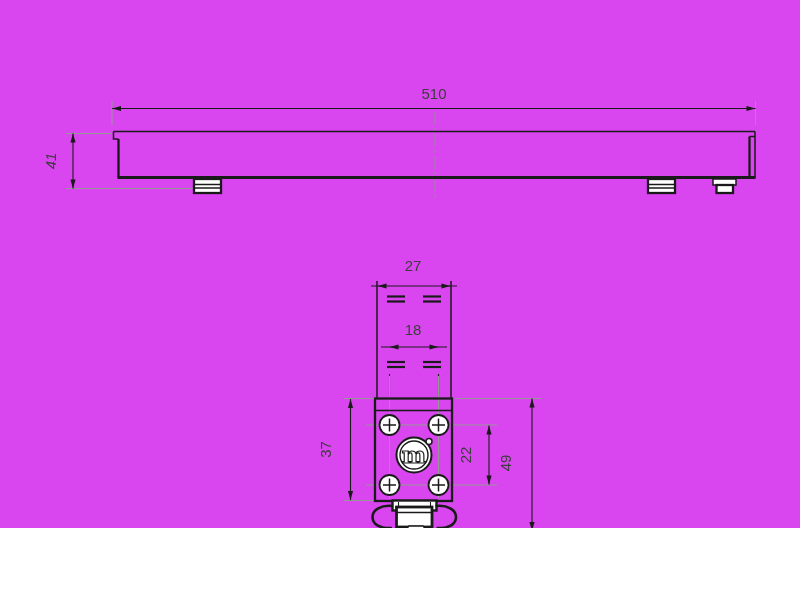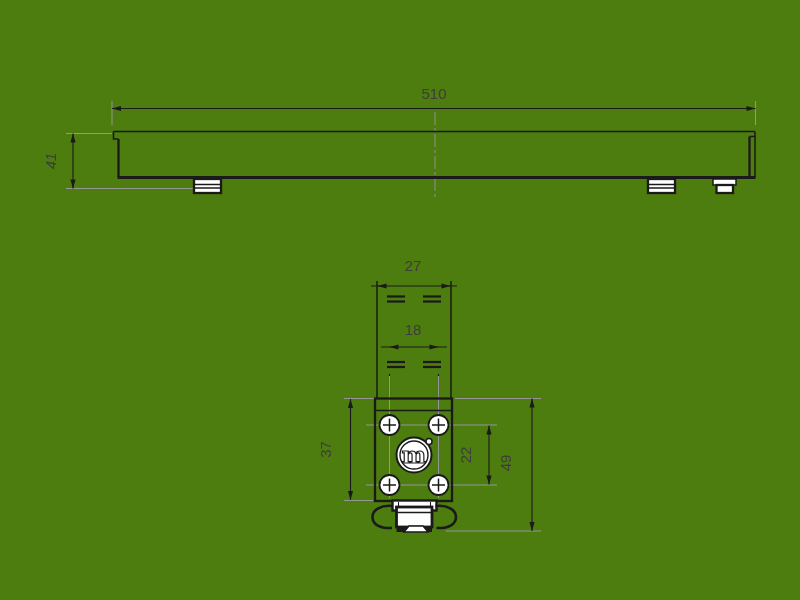--- a/index.html
+++ b/index.html
@@ -1,16 +1,16 @@
 <!DOCTYPE html>
 <html><head>
 <meta charset="utf-8">
 <style>
   html,body{margin:0;padding:0;background:#ffffff;}
-  .canvas{position:relative;width:800px;height:600px;background:#4d7c0f;overflow:hidden;
+  .canvas{position:relative;width:800px;height:528px;background:#d946ef;overflow:hidden;
           font-family:"Liberation Sans",sans-serif;}
   svg{position:absolute;left:0;top:0;}
   .ln  {stroke:#1a1a1a;stroke-width:1.5;fill:none;}
   .ln2 {stroke:#1a1a1a;stroke-width:2.3;fill:none;}
   .ln3 {stroke:#1a1a1a;stroke-width:2.9;fill:none;}
   .thin{stroke:#1a1a1a;stroke-width:1.1;fill:none;}
   .mark{stroke:#1a1a1a;stroke-width:2.2;fill:none;}
   .ext {stroke:#969696;stroke-width:1;fill:none;}
   .cl  {stroke:#8f8f8f;stroke-width:1;stroke-dasharray:13 3 3 3;fill:none;}
   .dim {stroke:#1a1a1a;stroke-width:1.1;fill:none;}

